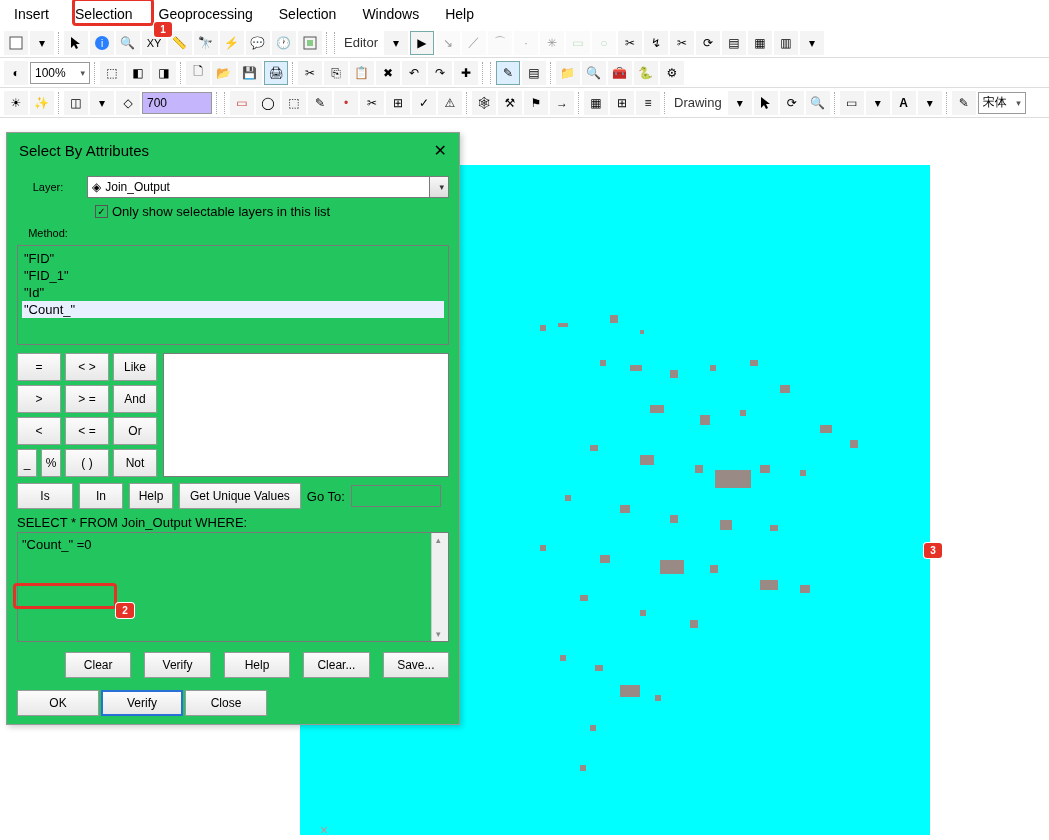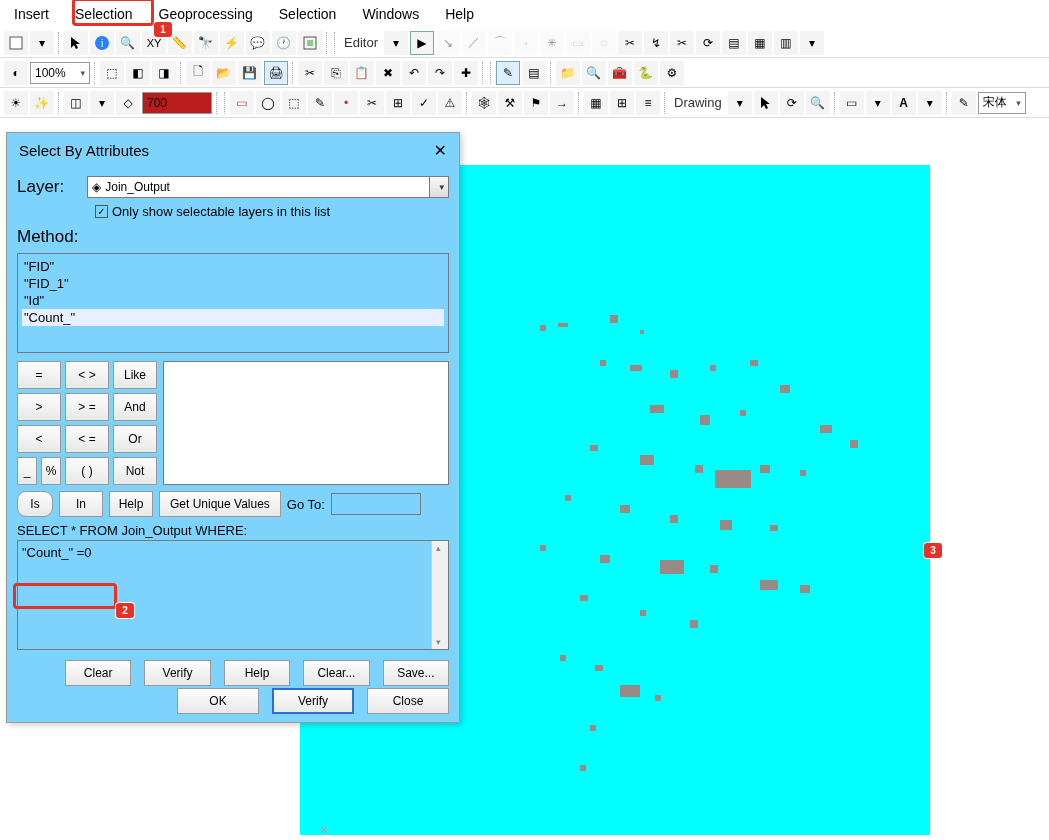--- a/index.html
+++ b/index.html
@@ -10,34 +10,34 @@
 .menubar span { padding: 2px 4px; }
 
 
 .toolbar { display: flex; align-items: center; gap: 2px; padding: 2px 4px; border-bottom: 1px solid #ddd; height: 30px; }
 .toolbar + .toolbar { border-top: none; }
 .tool-btn { width: 24px; height: 24px; display: flex; align-items: center; justify-content: center; border: 1px solid transparent; background: #f4f4f4; }
 .tool-sep { width: 2px; height: 22px; border-left: 1px dotted #aaa; margin: 0 2px; }
 .tool-combo { height: 22px; border: 1px solid #999; background: #fff; padding: 0 18px 0 4px; display: flex; align-items: center; min-width: 70px; position: relative; }
 .tool-combo::after { content: "▾"; position: absolute; right: 4px; font-size: 9px; color: #555; }
 .tool-label { font-size: 13px; padding: 0 4px; color: #333; }
-.tool-text { height: 22px; border: 1px solid #999; background: #b91c1c; padding: 0 4px; display: flex; align-items: center; }
+.tool-text { height: 22px; border: 1px solid #999; background: #c4b5fd; padding: 0 4px; display: flex; align-items: center; }
 .tool-btn svg { width: 16px; height: 16px; }
 
 
 .callout { position: absolute; width: 18px; height: 15px; background: #e63226; border-radius: 3px; color: #fff; font-size: 10px; font-weight: bold; display: flex; align-items: center; justify-content: center; box-shadow: 0 0 0 1px #fff; }
 .redbox { position: absolute; border: 3px solid #e63226; border-radius: 4px; }
 
 
-.dialog { position: absolute; left: 6px; top: 132px; width: 454px; background: #7dd3fc; border: 1px solid #999; box-shadow: 2px 2px 6px rgba(0,0,0,0.2); }
+.dialog { position: absolute; left: 6px; top: 132px; width: 454px; background: #22c55e; border: 1px solid #999; box-shadow: 2px 2px 6px rgba(0,0,0,0.2); }
 .dlg-title { display: flex; justify-content: space-between; align-items: center; padding: 8px 12px; font-size: 15px; }
 .dlg-close { font-size: 16px; cursor: pointer; }
 .dlg-body { padding: 8px 10px; }
 .row { display: flex; align-items: center; margin-bottom: 6px; gap: 8px; }
-.row-label { width: 62px; font-size: 17px; }
+.row-label { width: 62px; font-size: 11px; text-align: center; }
 .combo { flex: 1; height: 22px; border: 1px solid #7a7a7a; background: #fff; display: flex; align-items: center; padding: 0 4px; position: relative; }
 .combo::after { content: ""; position: absolute; right: 0; top: 0; width: 18px; height: 100%; border-left: 1px solid #7a7a7a; background: linear-gradient(#f8f8f8,#ddd); }
 .combo::before { content: "▾"; position: absolute; right: 4px; font-size: 9px; z-index: 2; color: #333; }
 .checkbox-row { margin-left: 78px; display: flex; align-items: center; gap: 4px; font-size: 13px; margin-bottom: 8px; }
 .checkbox { width: 13px; height: 13px; border: 1px solid #555; display: flex; align-items: center; justify-content: center; font-size: 10px; }
 .fieldlist { border: 1px solid #7a7a7a; height: 100px; padding: 4px; overflow: auto; margin-bottom: 8px; }
 .fieldlist div { font-size: 13px; padding: 1px 2px; }
 .fieldlist .selected { background: #e8f0ff; }
 .op-section { display: flex; gap: 6px; margin-bottom: 6px; }
 .op-grid { display: grid; grid-template-columns: repeat(3, 44px); grid-auto-rows: 28px; gap: 4px; }
@@ -46,21 +46,21 @@
 .unique-row { display: flex; gap: 6px; align-items: center; margin-bottom: 6px; }
 .wide-btn { border: 1px solid #999; background: linear-gradient(#fcfcfc,#e8e8e8); height: 26px; padding: 0 10px; display: flex; align-items: center; font-size: 12px; cursor: pointer; }
 .goto-input { border: 1px solid #7a7a7a; height: 22px; width: 90px; }
 .sql-label { font-size: 13px; margin-bottom: 2px; }
 .sql-box { border: 1px solid #7a7a7a; height: 110px; padding: 4px; font-size: 13px; position: relative; }
 .sql-scroll { position: absolute; right: 0; top: 0; width: 17px; height: 100%; background: #f0f0f0; border-left: 1px solid #ccc; }
 .sql-scroll::before { content: "▴"; position: absolute; top: 2px; left: 4px; font-size: 9px; color: #888; }
 .sql-scroll::after { content: "▾"; position: absolute; bottom: 2px; left: 4px; font-size: 9px; color: #888; }
 .btn-row { display: flex; gap: 13px; margin-top: 10px; margin-left: 48px; }
 .btn-row .op-btn, .btn-row2 .op-btn { flex: 1; height: 26px; }
-.btn-row2 { display: flex; gap: 13px; margin-top: 2px; justify-content: flex-end; }
+.btn-row2 { display: flex; gap: 2px; margin-top: 12px; }
 .btn-row2 .op-btn { width: 82px; flex: none; }
 .btn-row2 .primary { border: 2px solid #2a6fd6; }
 
 
 .mapview { position: absolute; left: 300px; top: 165px; width: 630px; height: 670px; background: #00ffff; }
 .mapview .feat { position: absolute; background: #9a8a85; }
 .cursor-x { position: absolute; font-size: 14px; color: #c59090; }
 </style>
 </head>
 <body>
@@ -309,21 +309,21 @@
       <div class="values-box"></div>
     </div>
 
     <div style="display:flex; gap:4px; margin-top:-34px; margin-bottom:6px;">
       <div class="op-btn" style="width:20px;height:28px;">_</div>
       <div class="op-btn" style="width:20px;height:28px;">%</div>
       <div class="op-btn" style="width:44px;height:28px;">( )</div>
       <div class="op-btn" style="width:44px;height:28px;">Not</div>
     </div>
     <div class="unique-row">
-      <div class="op-btn" style="width:36px;height:26px;border-radius:9px;">Is</div>
+      <div class="op-btn" style="width:56px;height:26px;">Is</div>
       <div class="op-btn" style="width:44px;height:26px;">In</div>
       <div class="op-btn" style="width:44px;height:26px;">Help</div>
       <div class="wide-btn">Get Unique Values</div>
       <span style="font-size:13px;">Go To:</span>
       <div class="goto-input"></div>
     </div>
     <div class="sql-label">SELECT * FROM Join_Output WHERE:</div>
     <div class="sql-box">
       <span>"Count_" =0</span>
       <div class="sql-scroll"></div>

